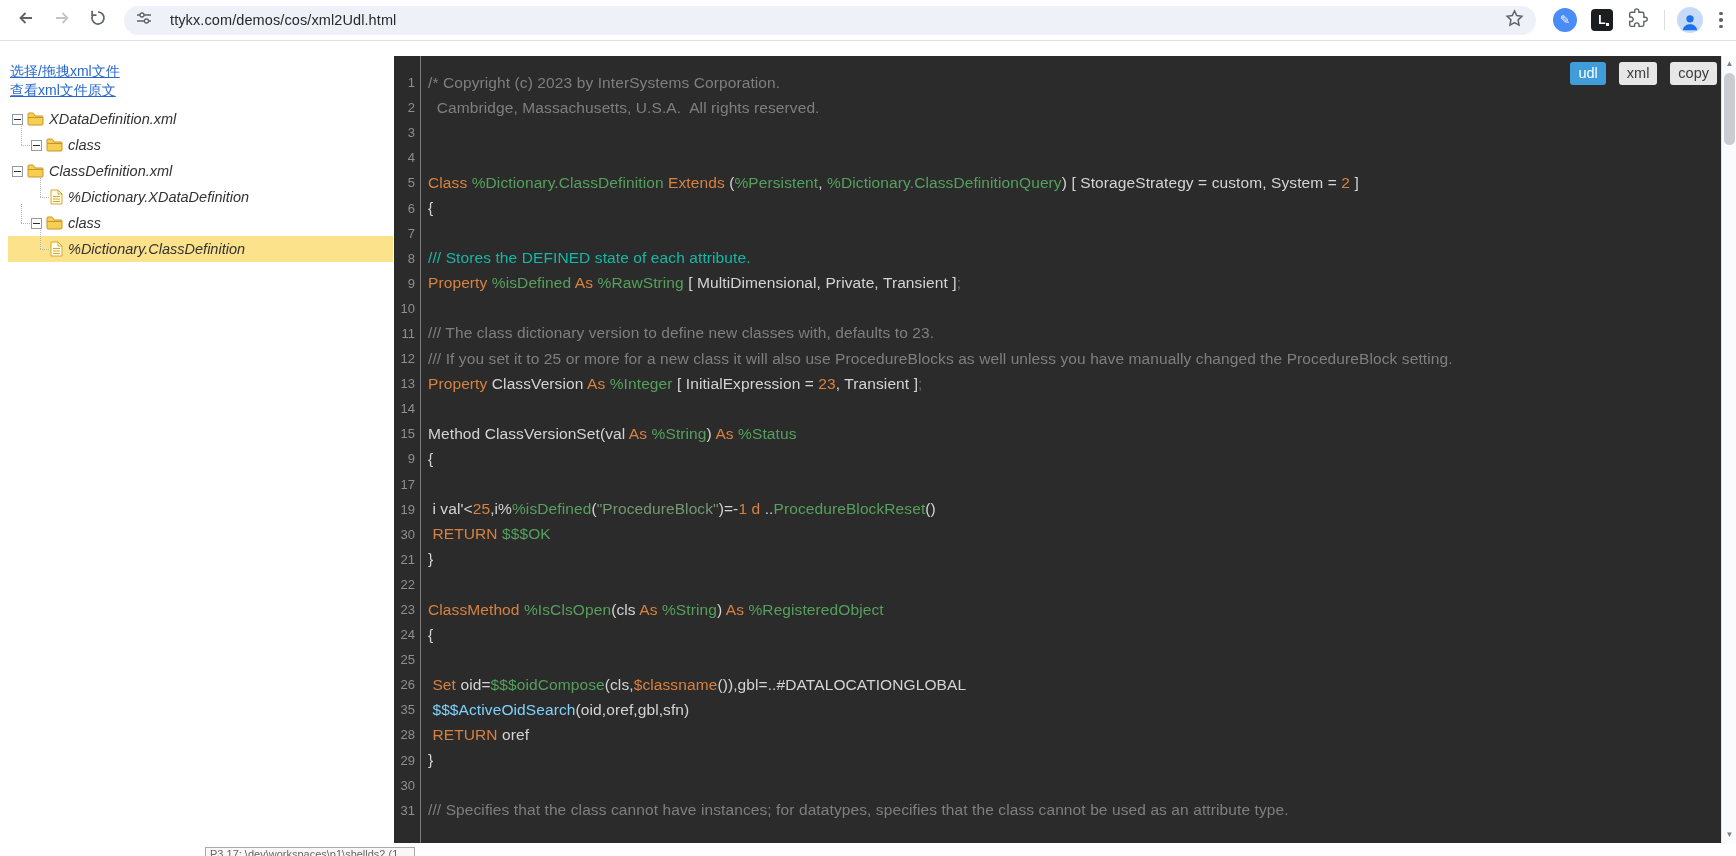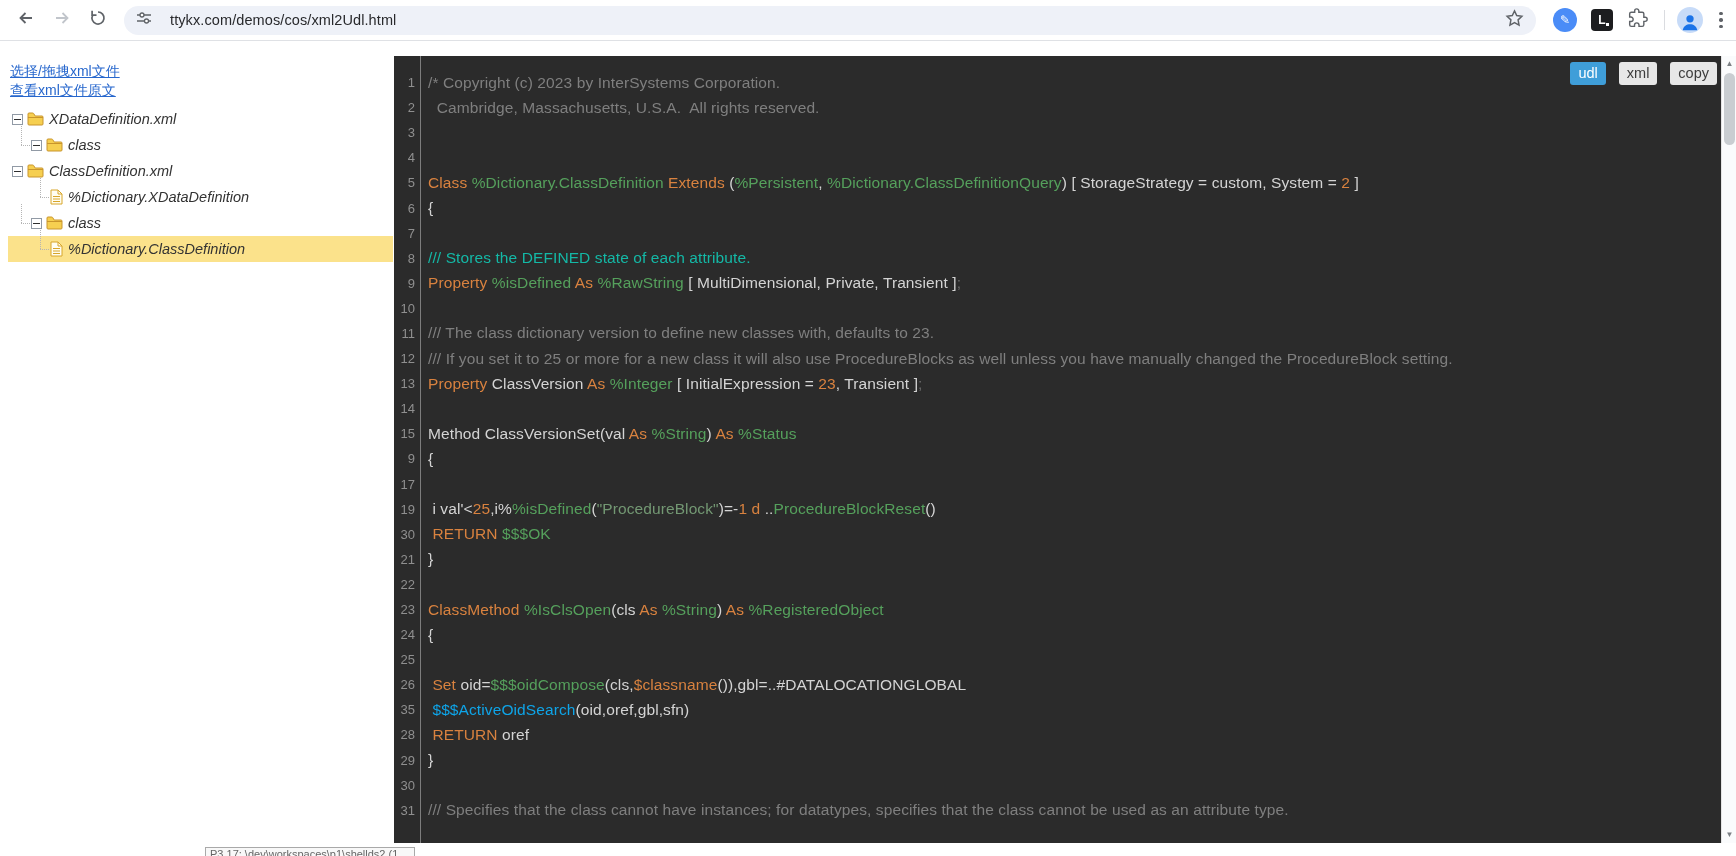--- a/index.html
+++ b/index.html
@@ -248,21 +248,21 @@
       <div class="cline"><span class="ln">9</span><span class="ltext"><span style="color: rgb(212, 212, 212);">{</span></span></div>
       <div class="cline"><span class="ln">17</span><span class="ltext"></span></div>
       <div class="cline"><span class="ln">19</span><span class="ltext"><span style="color: rgb(212, 212, 212);"> i val'&lt;</span><span style="color: rgb(217, 130, 63);">25</span><span style="color: rgb(212, 212, 212);">,i%</span><span style="color: rgb(85, 160, 92);">%isDefined</span><span style="color: rgb(212, 212, 212);">(</span><span style="color: rgb(115, 152, 115);">"ProcedureBlock"</span><span style="color: rgb(212, 212, 212);">)=-</span><span style="color: rgb(217, 130, 63);">1</span><span style="color: rgb(212, 212, 212);"> </span><span style="color: rgb(217, 130, 63);">d</span><span style="color: rgb(212, 212, 212);"> ..</span><span style="color: rgb(85, 160, 92);">ProcedureBlockReset</span><span style="color: rgb(212, 212, 212);">()</span></span></div>
       <div class="cline"><span class="ln">30</span><span class="ltext"><span style="color: rgb(212, 212, 212);"> </span><span style="color: rgb(217, 130, 63);">RETURN</span><span style="color: rgb(212, 212, 212);"> </span><span style="color: rgb(85, 160, 92);">$$$OK</span></span></div>
       <div class="cline"><span class="ln">21</span><span class="ltext"><span style="color: rgb(212, 212, 212);">}</span></span></div>
       <div class="cline"><span class="ln">22</span><span class="ltext"></span></div>
       <div class="cline"><span class="ln">23</span><span class="ltext"><span style="color: rgb(217, 130, 63);">ClassMethod</span><span style="color: rgb(212, 212, 212);"> </span><span style="color: rgb(85, 160, 92);">%IsClsOpen</span><span style="color: rgb(212, 212, 212);">(cls </span><span style="color: rgb(217, 130, 63);">As</span><span style="color: rgb(212, 212, 212);"> </span><span style="color: rgb(85, 160, 92);">%String</span><span style="color: rgb(212, 212, 212);">) </span><span style="color: rgb(217, 130, 63);">As</span><span style="color: rgb(212, 212, 212);"> </span><span style="color: rgb(85, 160, 92);">%RegisteredObject</span></span></div>
       <div class="cline"><span class="ln">24</span><span class="ltext"><span style="color: rgb(212, 212, 212);">{</span></span></div>
       <div class="cline"><span class="ln">25</span><span class="ltext"></span></div>
       <div class="cline"><span class="ln">26</span><span class="ltext"><span style="color: rgb(212, 212, 212);"> </span><span style="color: rgb(217, 130, 63);">Set</span><span style="color: rgb(212, 212, 212);"> oid=</span><span style="color: rgb(85, 160, 92);">$$$oidCompose</span><span style="color: rgb(212, 212, 212);">(cls,</span><span style="color: rgb(217, 130, 63);">$classname</span><span style="color: rgb(212, 212, 212);">()),gbl=..#DATALOCATIONGLOBAL</span></span></div>
-      <div class="cline"><span class="ln">35</span><span class="ltext"><span style="color: rgb(212, 212, 212);"> </span><span style="color: #0ea5e9;">$$$ActiveOidSearch</span><span style="color: rgb(212, 212, 212);">(oid,oref,gbl,sfn)</span></span></div>
+      <div class="cline"><span class="ln">35</span><span class="ltext"><span style="color: rgb(212, 212, 212);"> </span><span style="color: #7dd3fc;">$$$ActiveOidSearch</span><span style="color: rgb(212, 212, 212);">(oid,oref,gbl,sfn)</span></span></div>
       <div class="cline"><span class="ln">28</span><span class="ltext"><span style="color: rgb(212, 212, 212);"> </span><span style="color: rgb(217, 130, 63);">RETURN</span><span style="color: rgb(212, 212, 212);"> oref</span></span></div>
       <div class="cline"><span class="ln">29</span><span class="ltext"><span style="color: rgb(212, 212, 212);">}</span></span></div>
       <div class="cline"><span class="ln">30</span><span class="ltext"></span></div>
       <div class="cline"><span class="ln">31</span><span class="ltext"><span style="color: rgb(127, 127, 127);">/// Specifies that the class cannot have instances; for datatypes, specifies that the class cannot be used as an attribute type.</span></span></div>
     </div>
   <div class="btns" id="btns">
       <div class="cbtn active">udl</div>
       <div class="cbtn">xml</div>
       <div class="cbtn">copy</div>
     </div>

